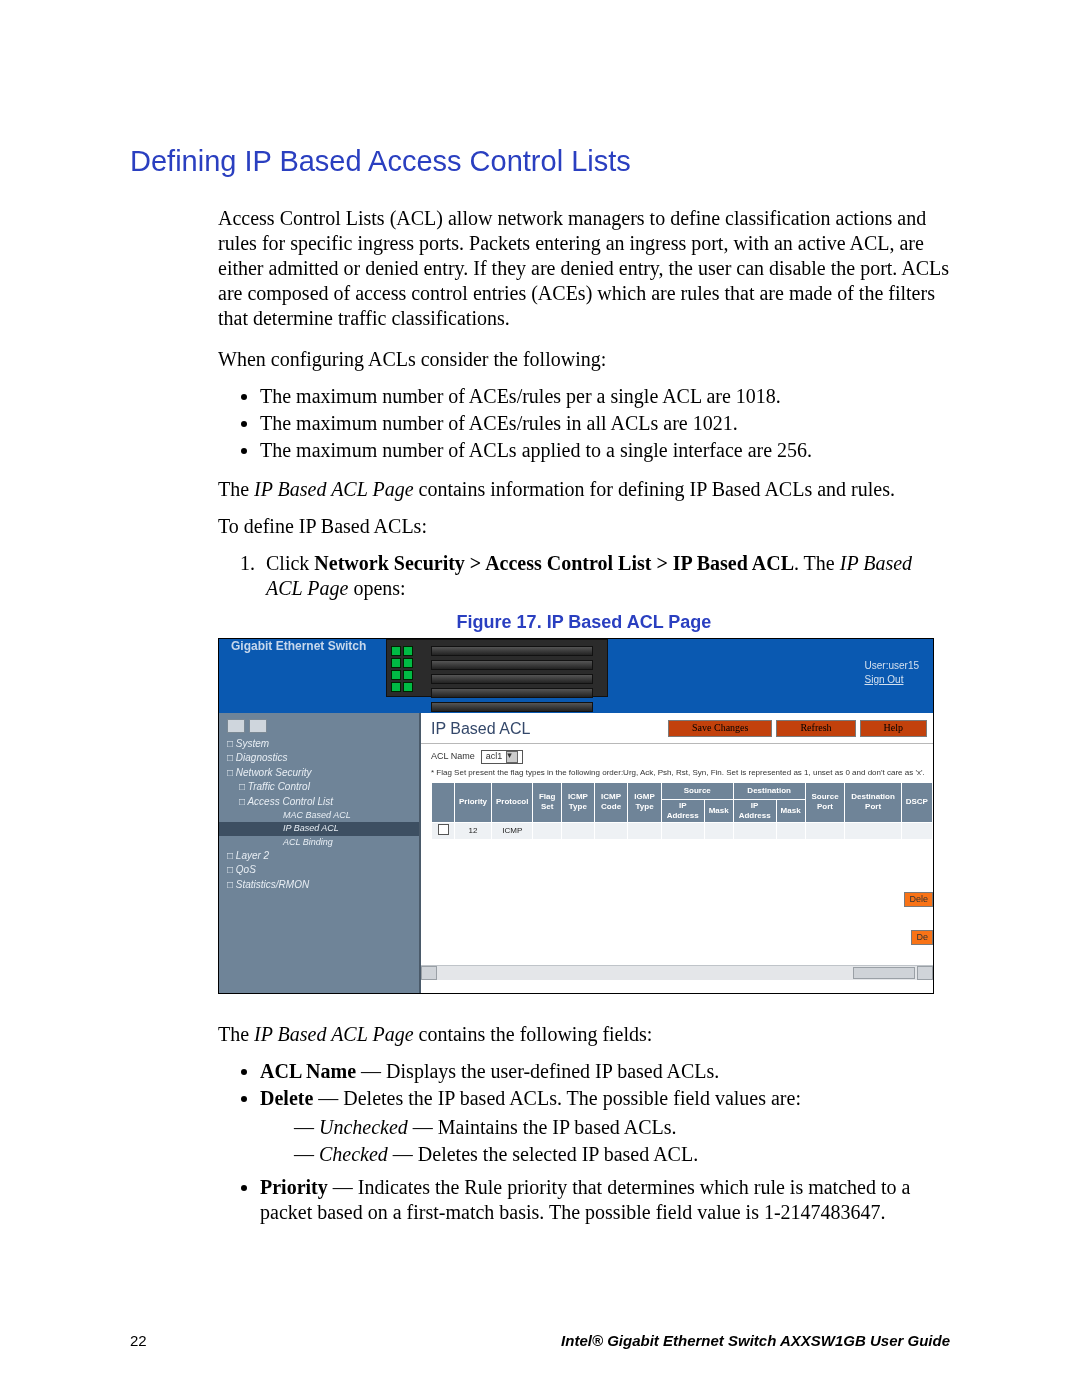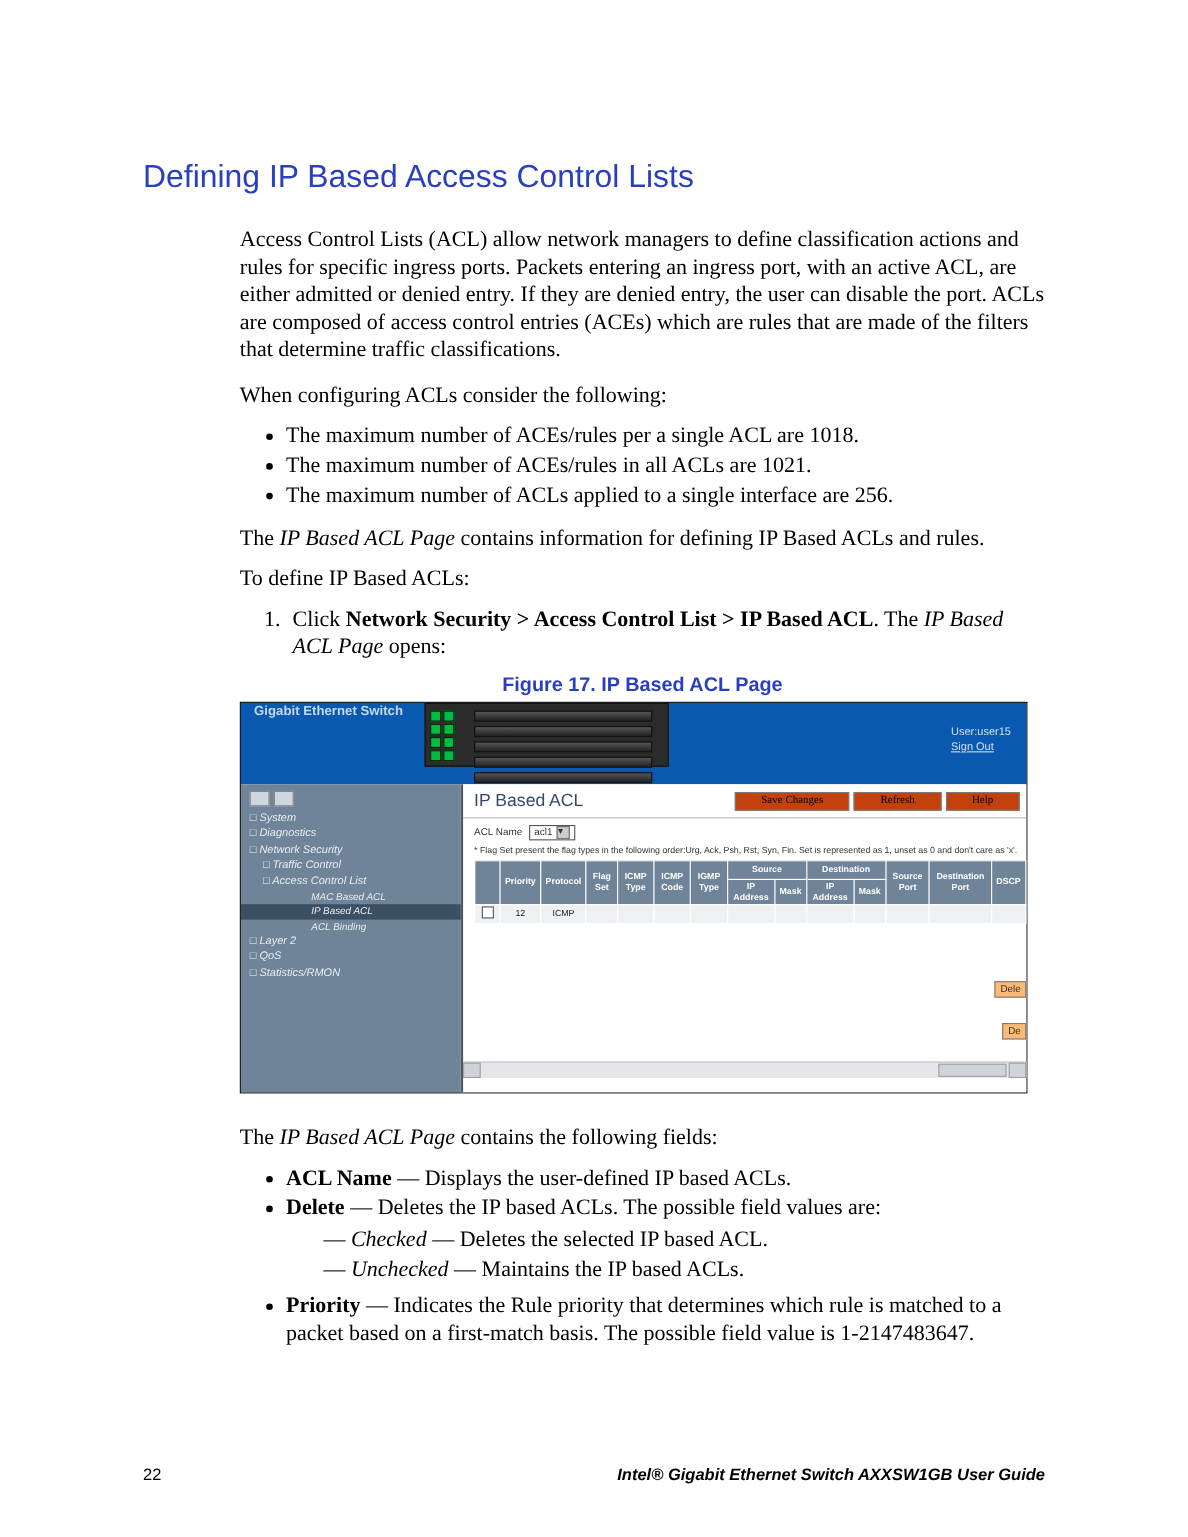--- a/index.html
+++ b/index.html
@@ -122,21 +122,21 @@
   .aclname { display:flex; align-items:center; gap:6px; margin-bottom:4px;}
   .aclname .sel { border:1px solid #555; padding:0 4px; background:#fff; font-size:9px; display:flex; align-items:center; gap:4px;}
   .aclname .sel .dd { display:inline-block; width:10px; height:10px; background:#ccc; border:1px solid #666; position:relative;}
   .aclname .sel .dd::after{content:"▾"; position:absolute; left:0; top:-2px; font-size:9px;}
   .flagnote { font-size: 8px; color:#333; margin-bottom:4px; }
   table.grid { border-collapse: collapse; font-size: 8px; }
   table.grid th, table.grid td { border: 1px solid #fff; background:#6f8498; color:#fff; padding: 1px 4px; text-align:center; height:14px;}
   table.grid td { background:#eef1f4; color:#222;}
   table.grid td.cb { width:14px;}
   table.grid td.cb span{ display:inline-block; width:9px; height:9px; border:1px solid #555; background:#fff;}
-  .rbtn { position:absolute; right:0; border:1px solid #7a7a7a; background:#fdba74; font-size:9px; padding:1px 4px;}
+  .rbtn { position:absolute; right:0; border:1px solid #7a7a7a; background:#f97316; font-size:9px; padding:1px 4px;}
   .scroll-h { position:absolute; left:0; right:0; bottom:0; height:14px; background:#e4e6e9; border-top:1px solid #bfc4c9; }
   .scroll-h .arrow { width:14px; height:12px; background:#d0d4d9; border:1px solid #9aa0a6; }
   .scroll-h .al{ position:absolute; left:0; top:0;}
   .scroll-h .ar{ position:absolute; right:0; top:0;}
   .scroll-h .thumb{ position:absolute; right:18px; top:1px; width:60px; height:10px; background:#cfd3d8; border:1px solid #9aa0a6;}
 
   ul.sub { margin: 4px 0 8px 0; padding-left: 34px; list-style: none;}
   ul.sub > li::before { content: "— "; }
   ul.sub > li { margin: 2px 0; }
 
@@ -309,24 +309,24 @@
       </p>
 
       <ul class="bul">
         <li>
           <span class="bold">ACL Name</span><span> — Displays the user-defined IP based ACLs.</span>
         </li>
         <li>
           <span class="bold">Delete</span><span> — Deletes the IP based ACLs. The possible field values are:</span>
           <ul class="sub">
             <li>
-              <span class="italic">Checked</span><span> — Deletes the selected IP based ACL.</span>
+              <span class="italic">Unchecked</span><span> — Maintains the IP based ACLs.</span>
             </li>
             <li>
-              <span class="italic">Unchecked</span><span> — Maintains the IP based ACLs.</span>
+              <span class="italic">Checked</span><span> — Deletes the selected IP based ACL.</span>
             </li>
           </ul>
         </li>
         <li>
           <span class="bold">Priority</span><span> — Indicates the Rule priority that determines which rule is matched to a packet based on a first-match basis. The possible field value is 1-2147483647.</span>
         </li>
       </ul>
     </div>
   </div>
 

